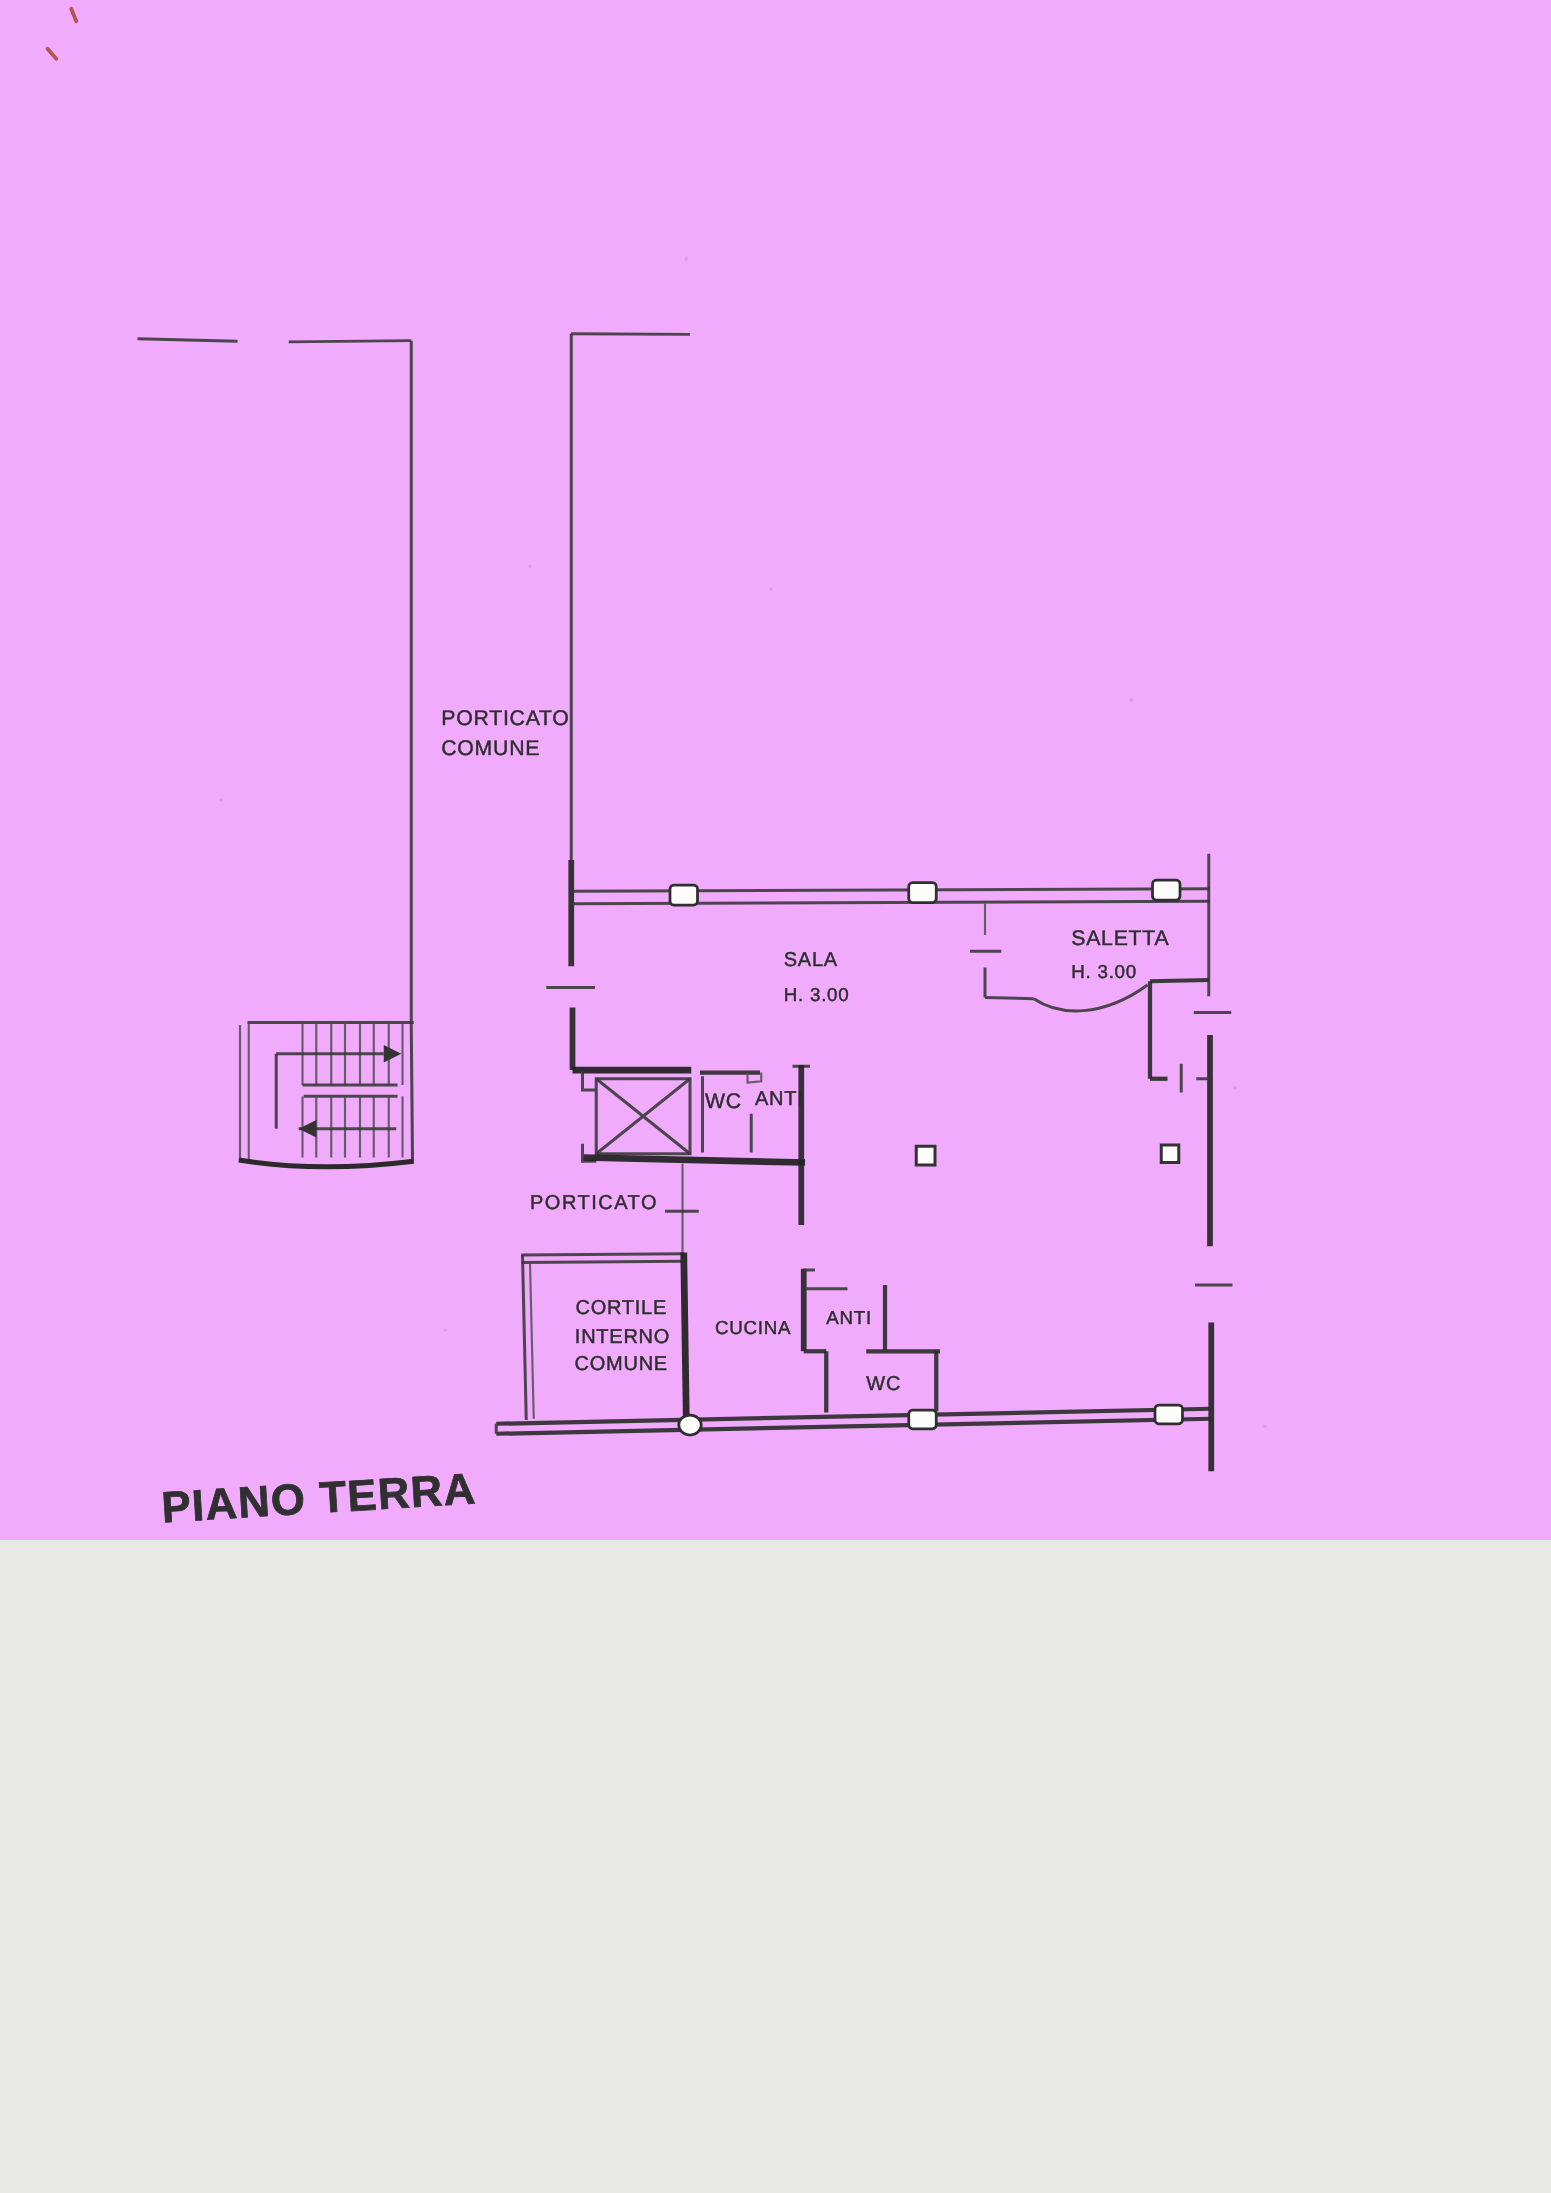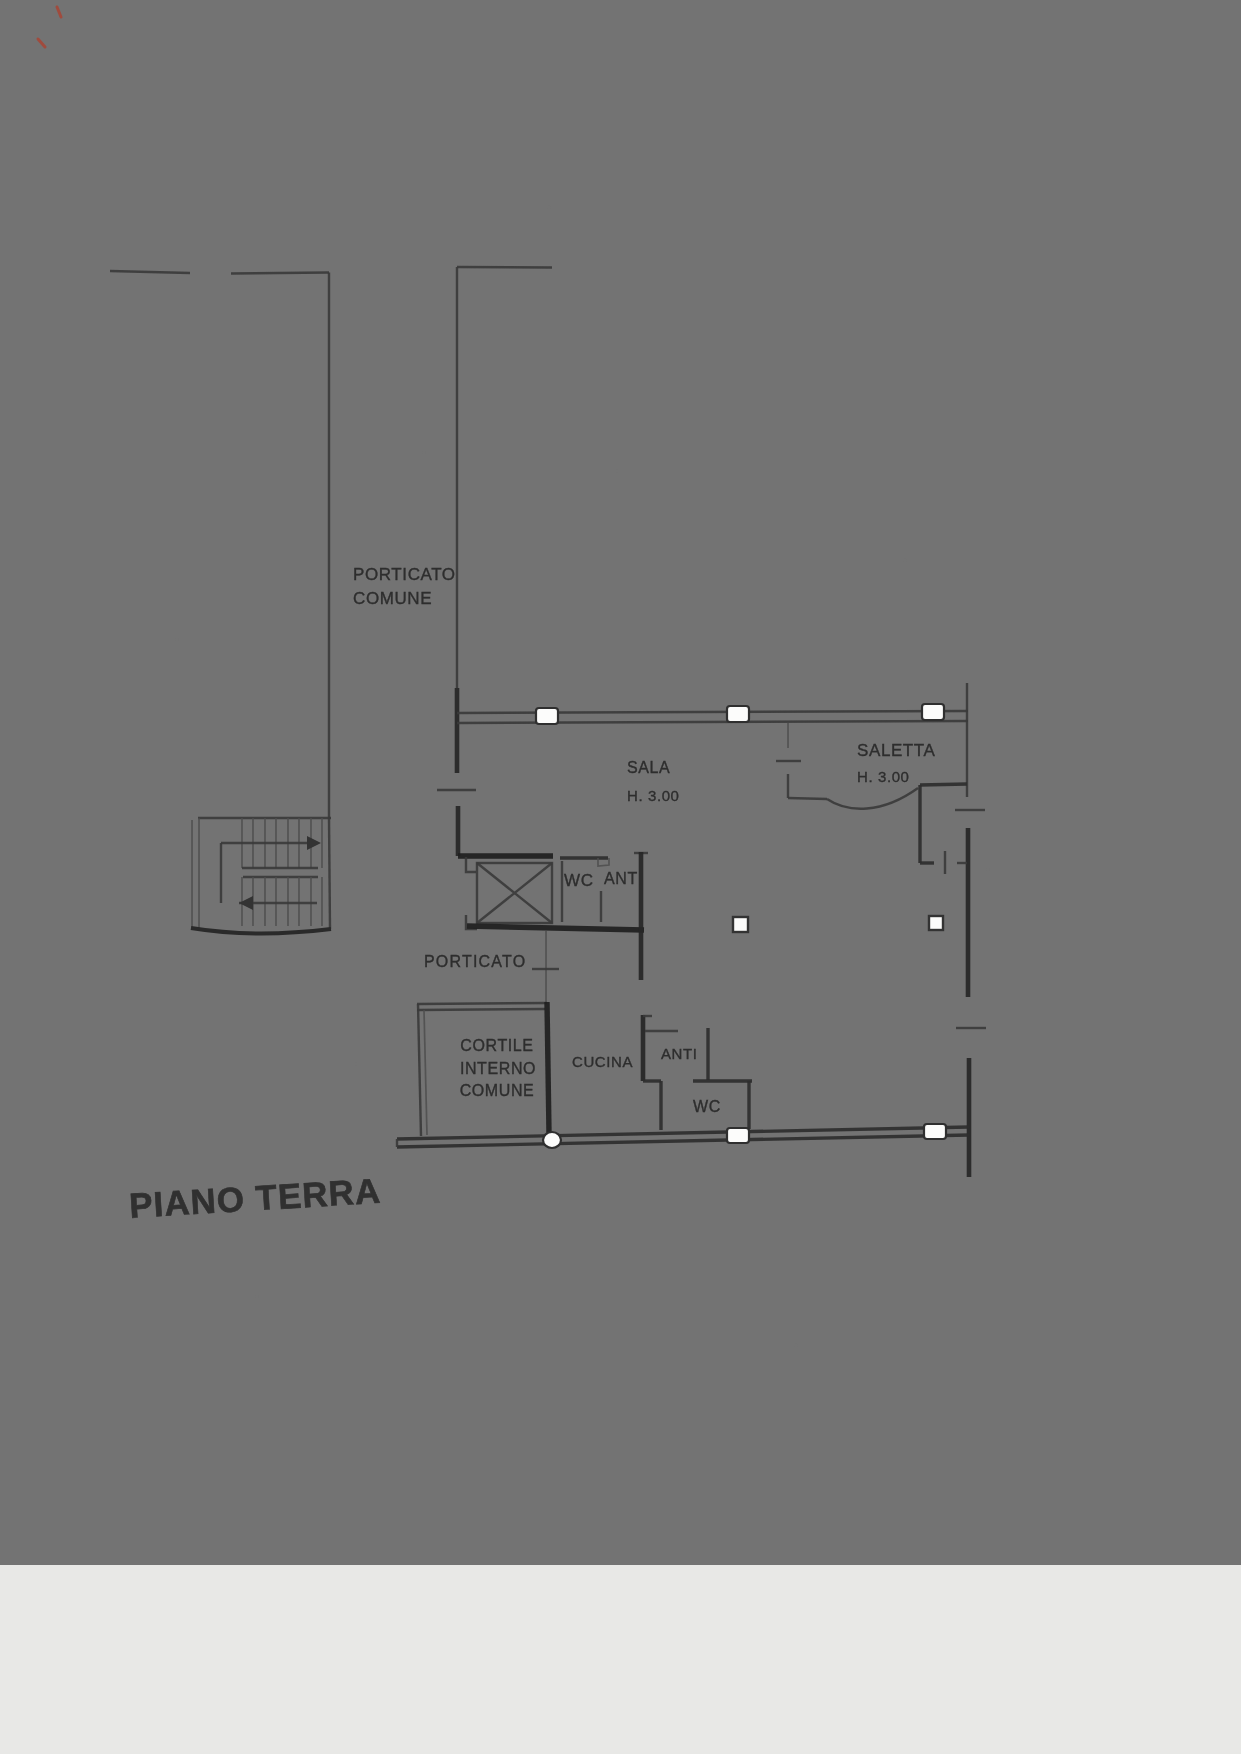--- a/index.html
+++ b/index.html
@@ -1,20 +1,20 @@
 <!DOCTYPE html>
 <html><head>
 <meta charset="utf-8">
 <style>
   html,body{margin:0;padding:0;background:#e8e8e6;}
   .page{
     position:relative;
-    width:1241px;height:1565px;
+    width:1241px;height:1232px;
     margin:0 auto;
-    background:#737373;
+    background:#f0abfc;
     overflow:hidden;
     font-family:"Liberation Sans", sans-serif;
   }
   svg{position:absolute;inset:0;display:block;}
   .ln{fill:none;stroke:#3a3a3a;stroke-linecap:butt;}
   .t1{stroke-width:1.7;stroke:#4d4d4d;stroke-opacity:.85;}
   .t2{stroke-width:2.4;stroke:#3a3a3a;stroke-opacity:.9;}
   .t3{stroke-width:3.4;stroke:#2e2e2e;stroke-opacity:.92;}
   .t4{stroke-width:4.6;stroke:#262626;stroke-opacity:.92;}
   .t5{stroke-width:5.4;stroke:#202020;stroke-opacity:.92;}

